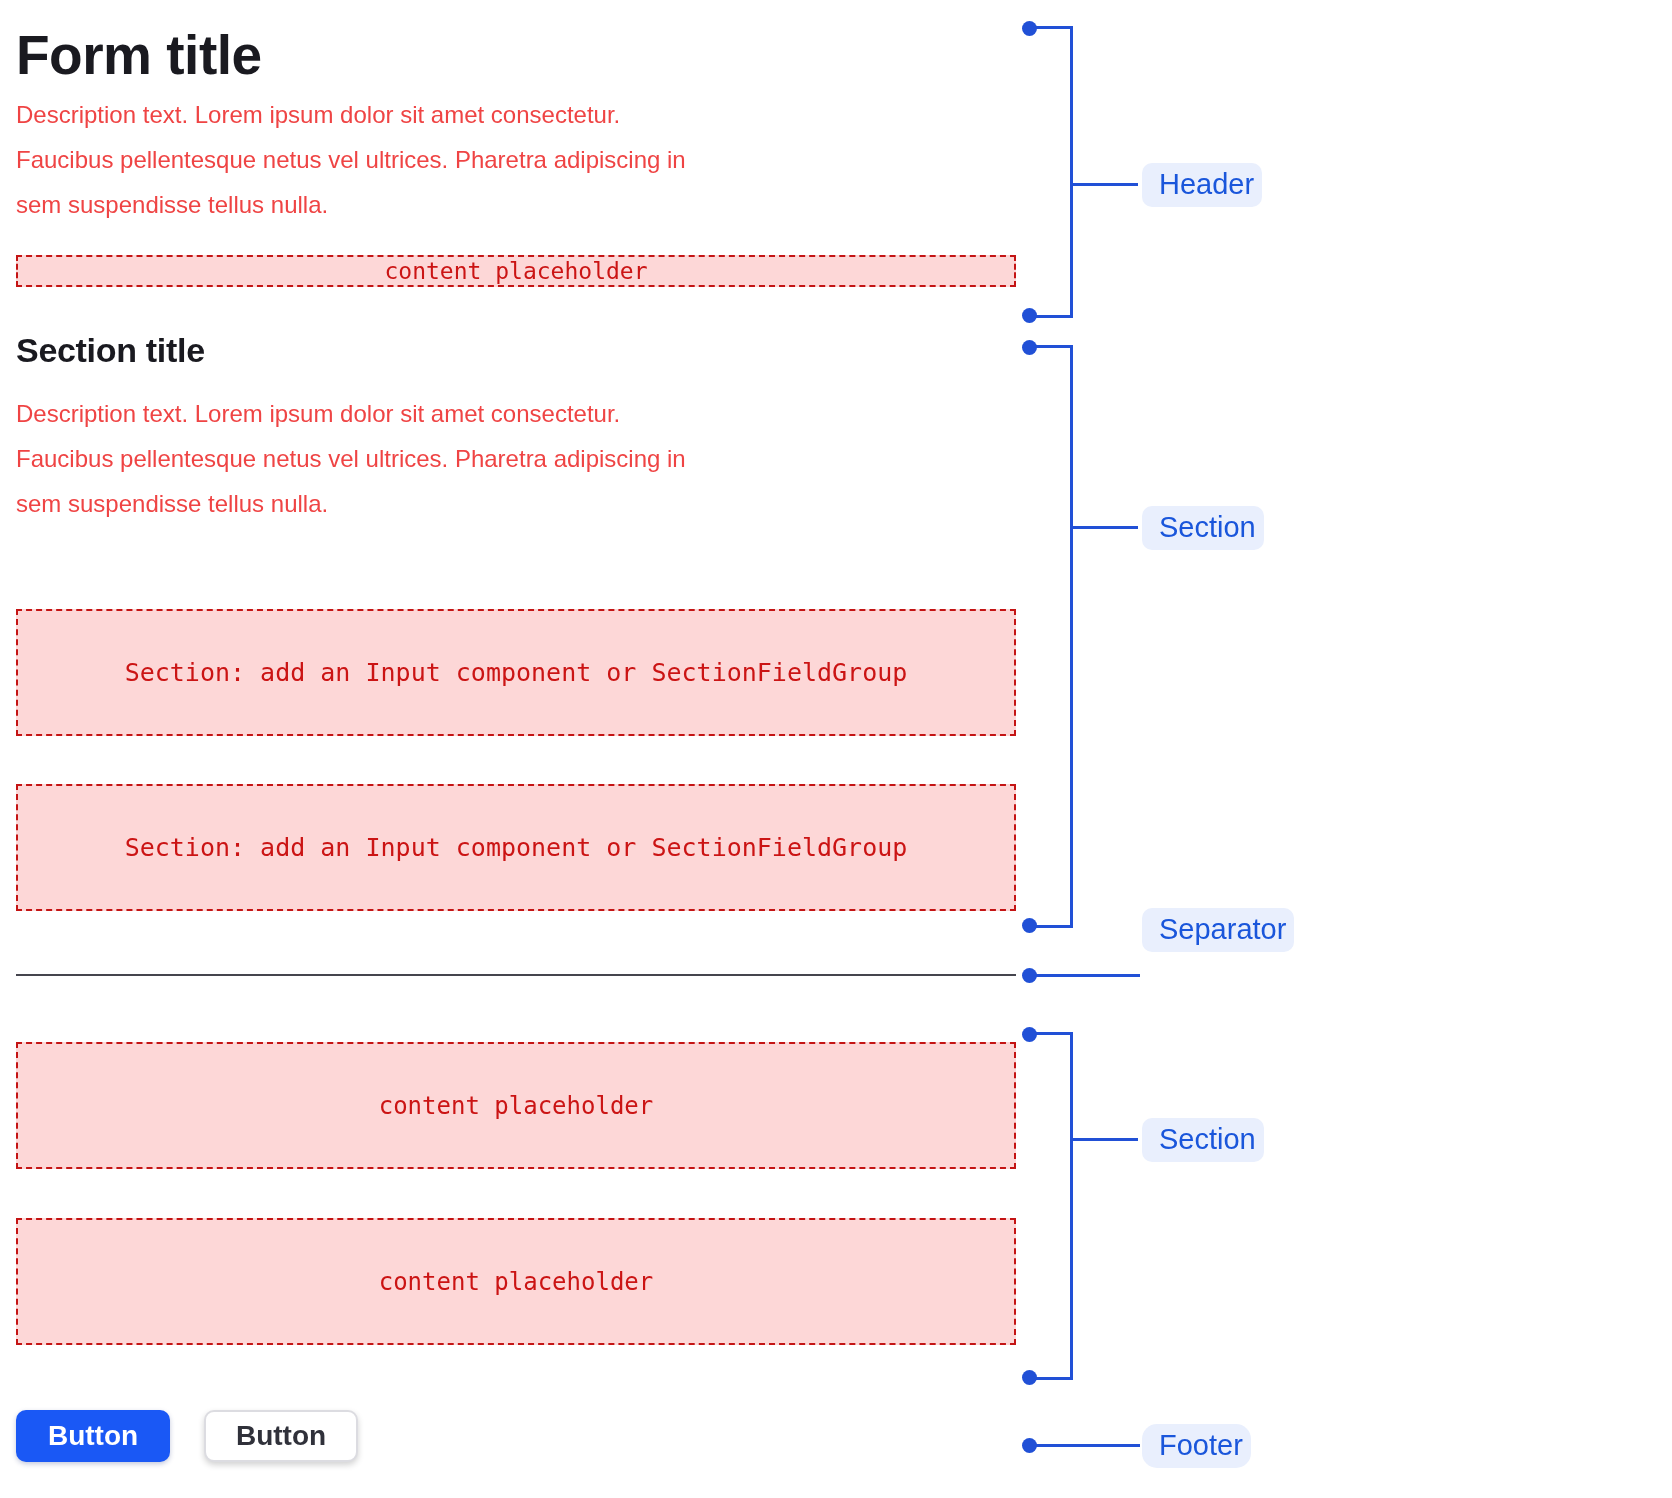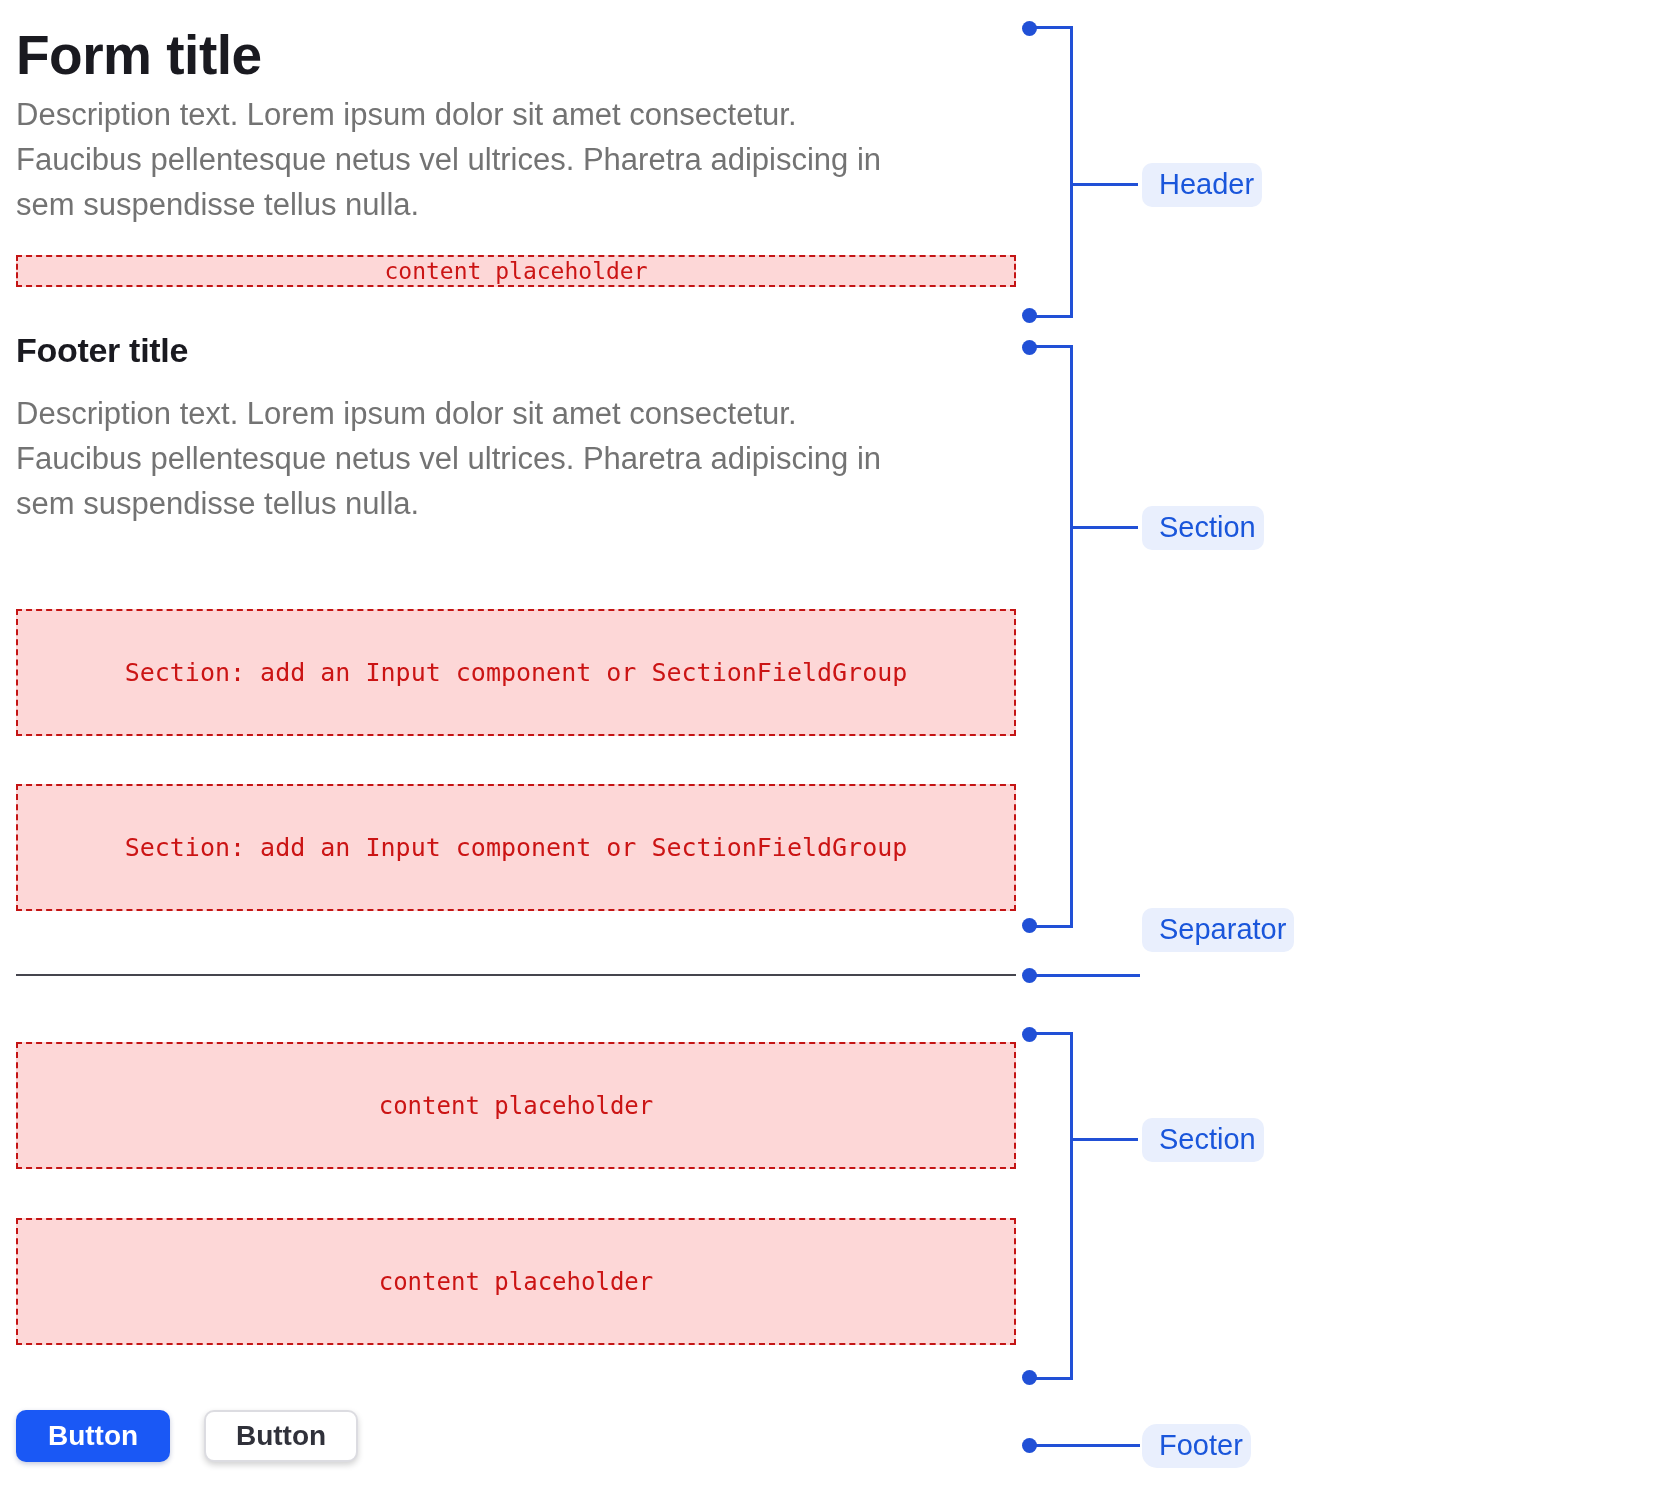--- a/index.html
+++ b/index.html
@@ -23,21 +23,21 @@
     font-size: 55px; line-height: 50px; font-weight: 700;
     letter-spacing: -0.5px; color: #1a1a20; margin-top: 12px;
   }
   .section-title {
     left: 16px; top: 330px; width: 1000px;
     font-size: 34px; line-height: 40px; font-weight: 700;
     letter-spacing: -0.3px; color: #1a1a20;
   }
   .description {
     left: 16px; width: 1000px;
-    font-size: 31px; line-height: 45px; color: #737373;
+    font-size: 24px; line-height: 45px; color: #ef4444;
   }
   .desc-1 { top: 92px; }
   .desc-2 { top: 391px; }
 
   .placeholder-box {
     left: 16px; width: 1000px;
     box-sizing: border-box;
     background: #fdd7d7;
     border: 2px dashed #c41414;
     color: #cb1414;
@@ -122,21 +122,21 @@
   <div class="abs form-title">Form title</div>
 
   <div class="abs description desc-1">
     <div>Description text. Lorem ipsum dolor sit amet consectetur.</div>
     <div>Faucibus pellentesque netus vel ultrices. Pharetra adipiscing in</div>
     <div>sem suspendisse tellus nulla.</div>
   </div>
 
   <div class="abs placeholder-box box-thin">content placeholder</div>
 
-  <div class="abs section-title">Footer title</div>
+  <div class="abs section-title">Section title</div>
 
   <div class="abs description desc-2">
     <div>Description text. Lorem ipsum dolor sit amet consectetur.</div>
     <div>Faucibus pellentesque netus vel ultrices. Pharetra adipiscing in</div>
     <div>sem suspendisse tellus nulla.</div>
   </div>
 
   <div class="abs placeholder-box box-sec-1">Section: add an Input component or SectionFieldGroup</div>
 
   <div class="abs placeholder-box box-sec-2">Section: add an Input component or SectionFieldGroup</div>

